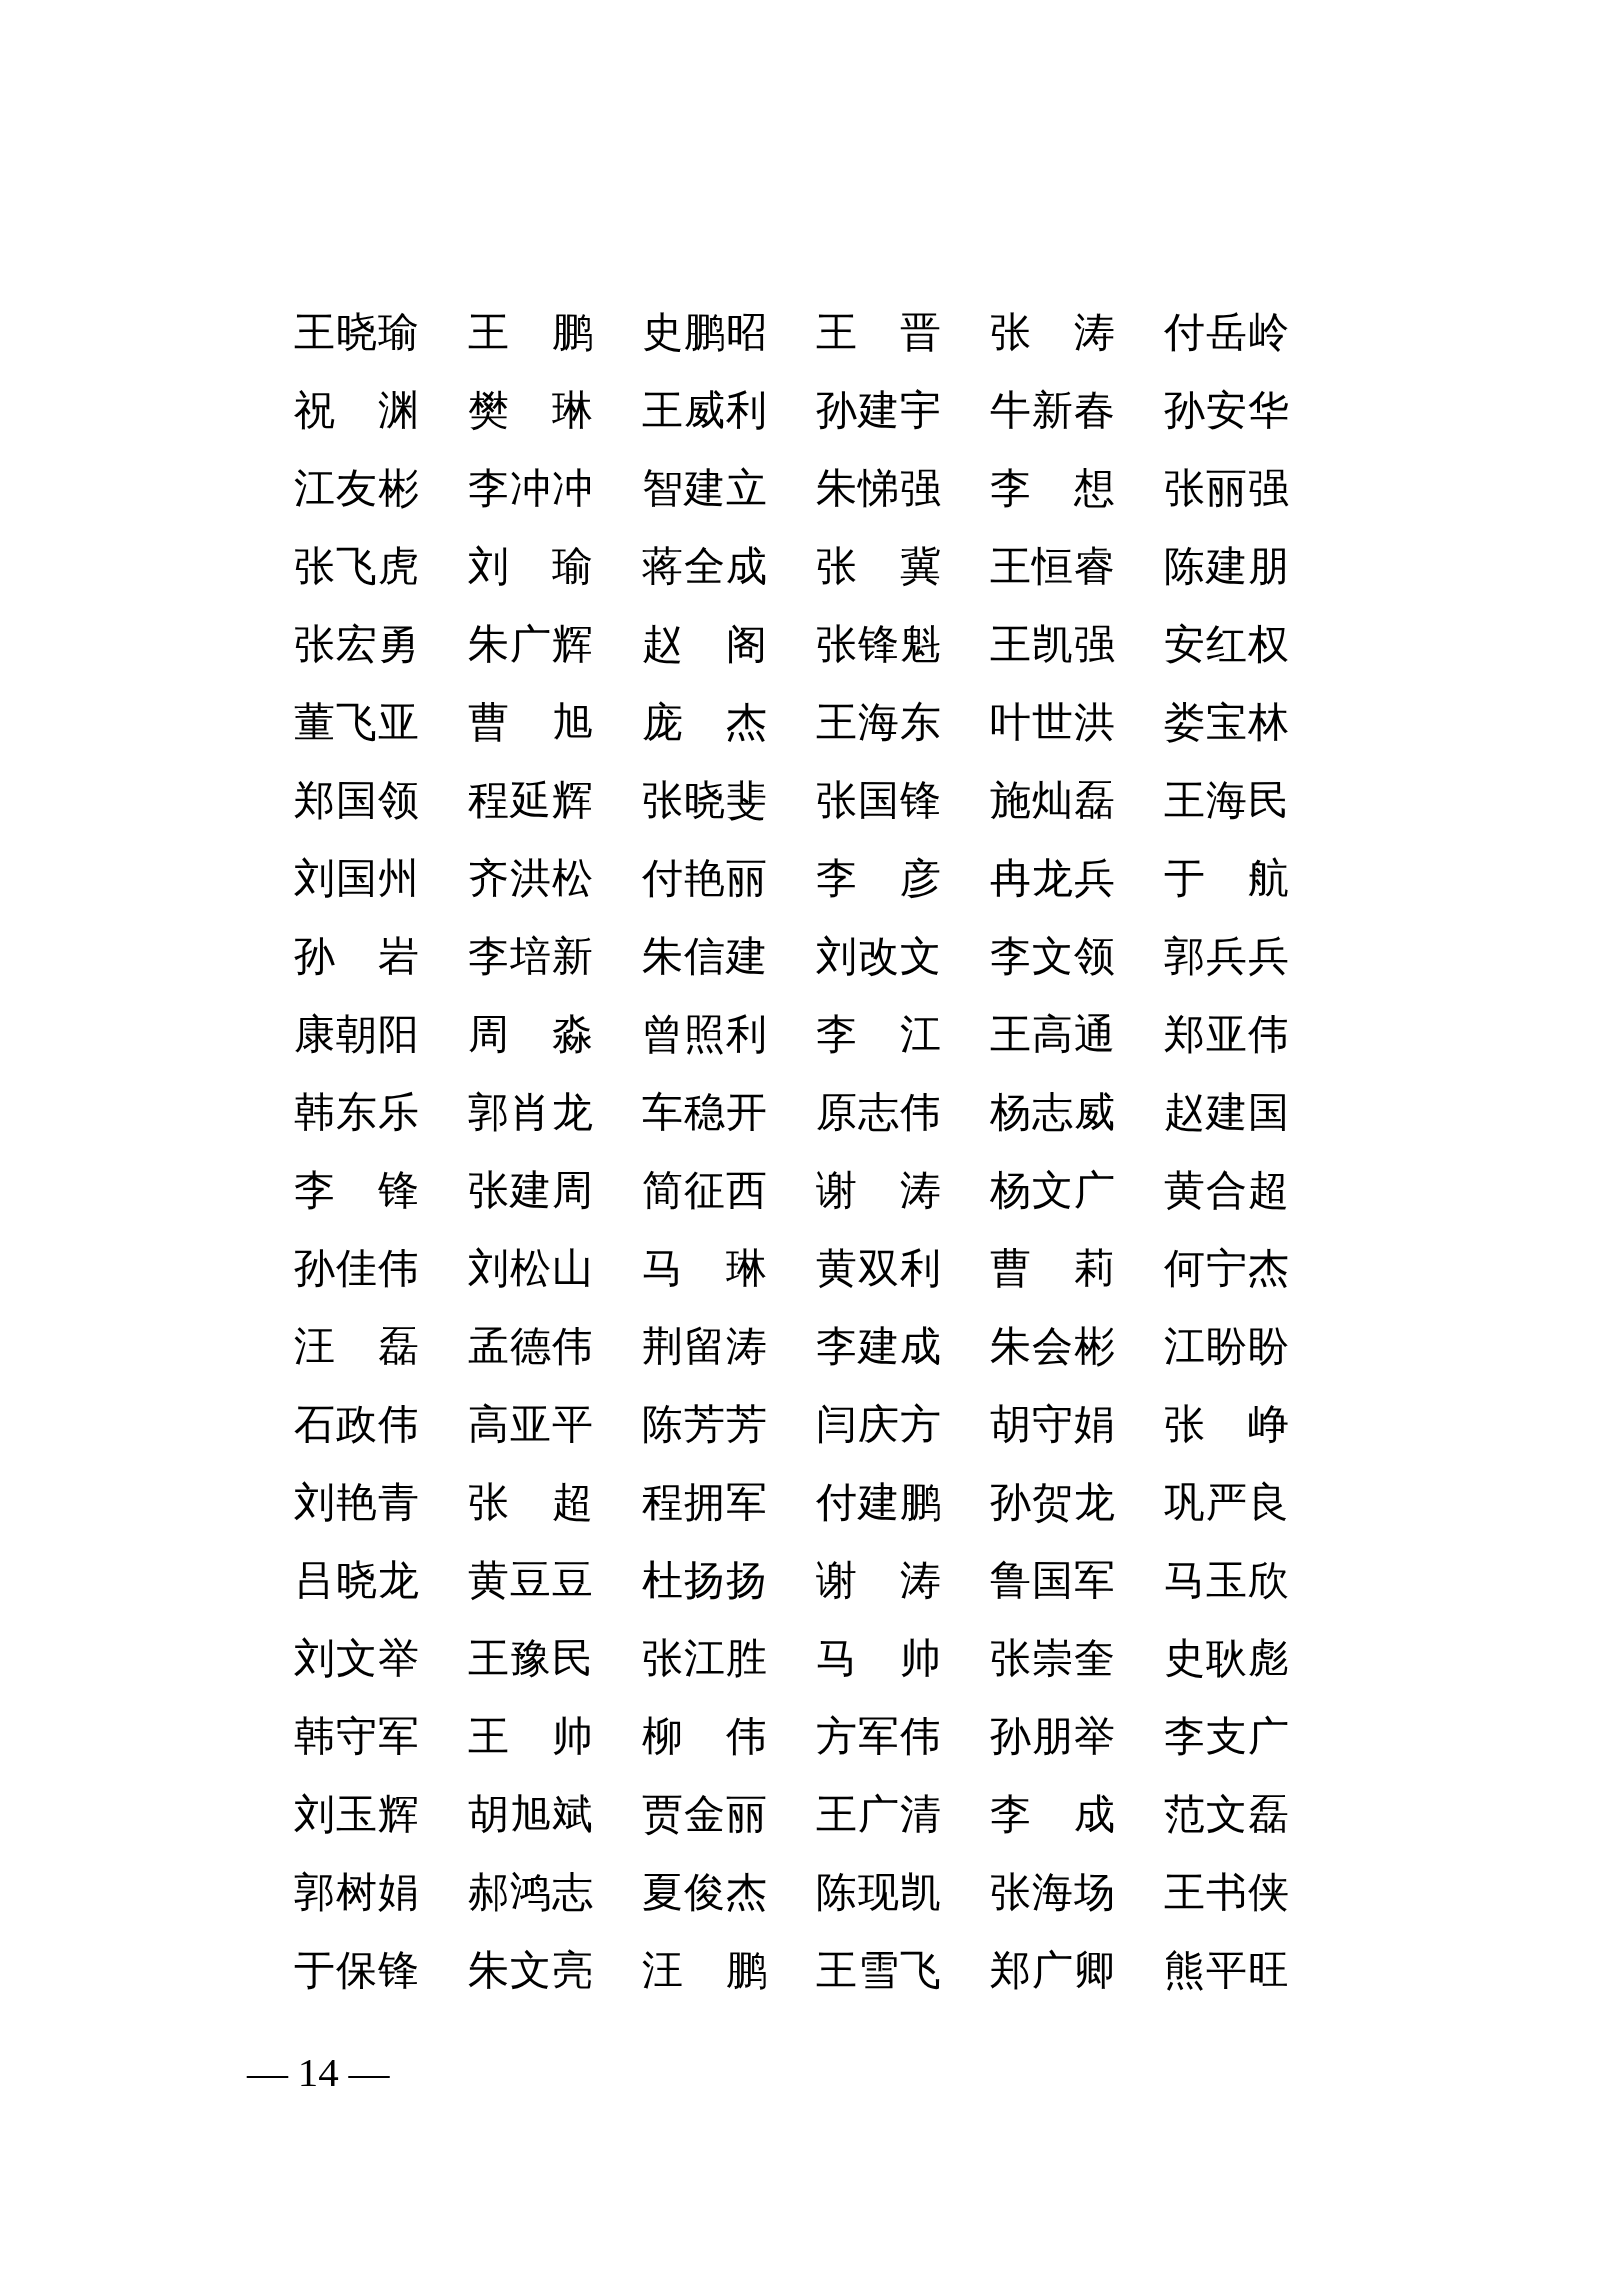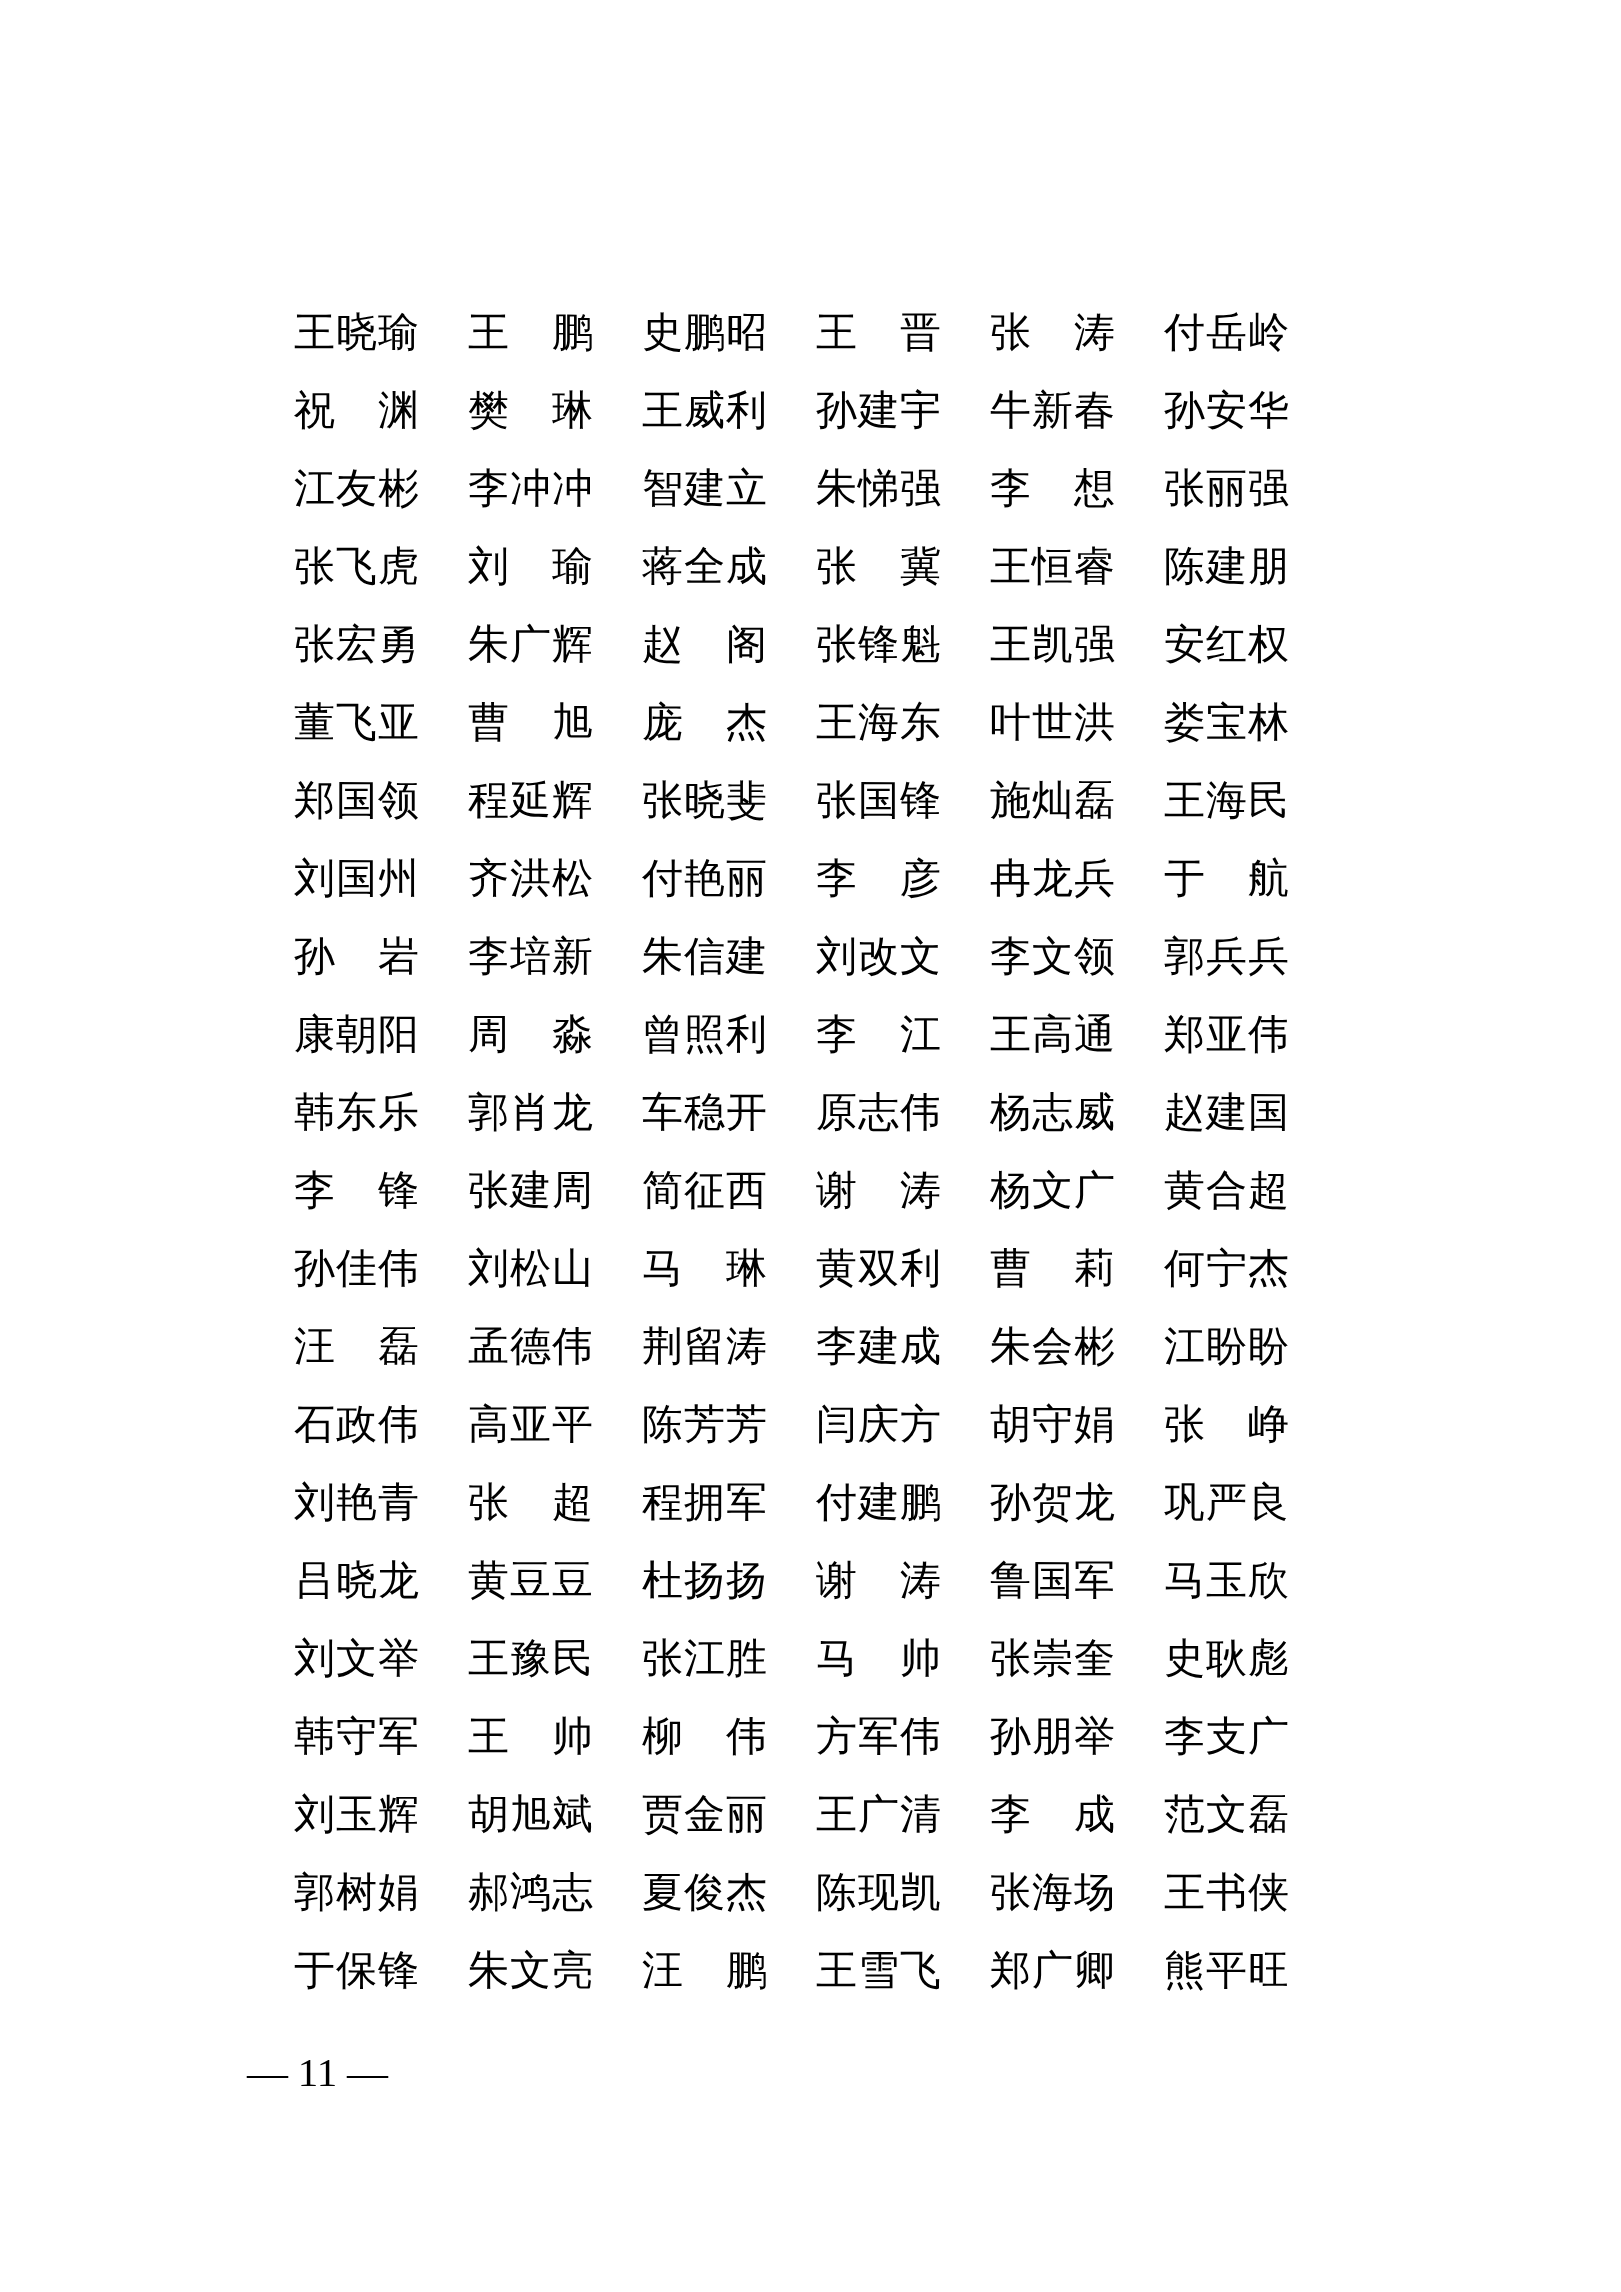--- a/index.html
+++ b/index.html
@@ -680,18 +680,18 @@
       </div>
       <div class="name-cell">
         <span class="name-char">熊</span>
         <span class="name-char">平</span>
         <span class="name-char">旺</span>
       </div>
     </div>
 
   <div class="footer">
     <span class="dash">—</span>
-    <span>11</span>
+    <span>14</span>
     <span class="dash">—</span>
   </div>
 
 </div>
 
 
 </body></html>

